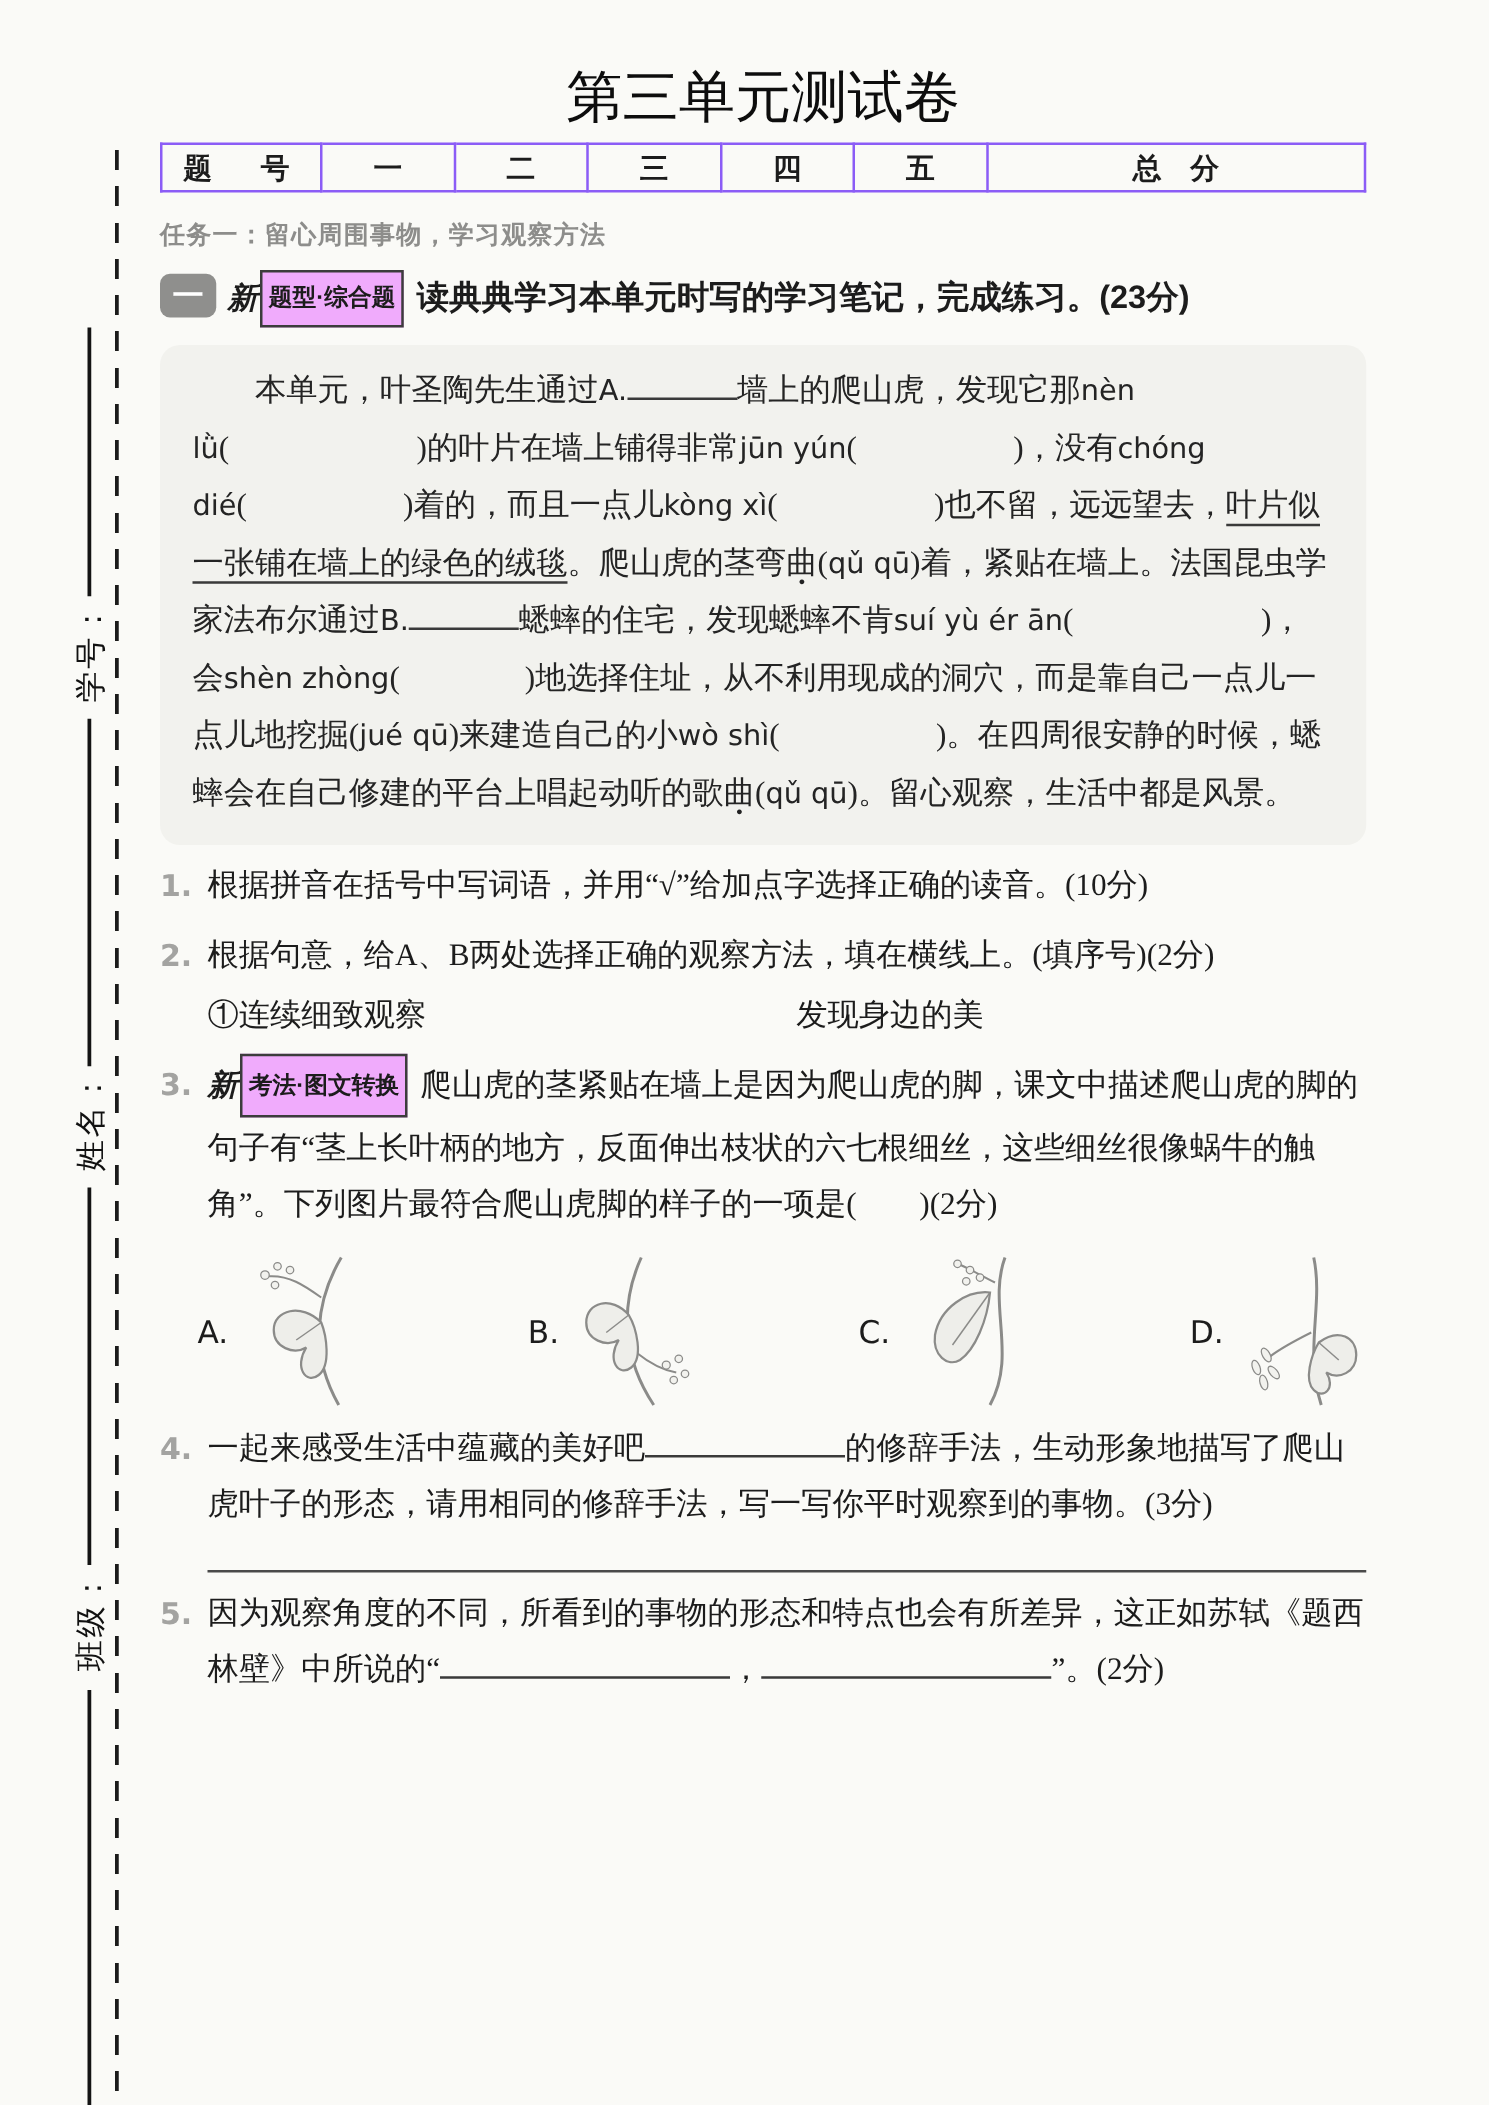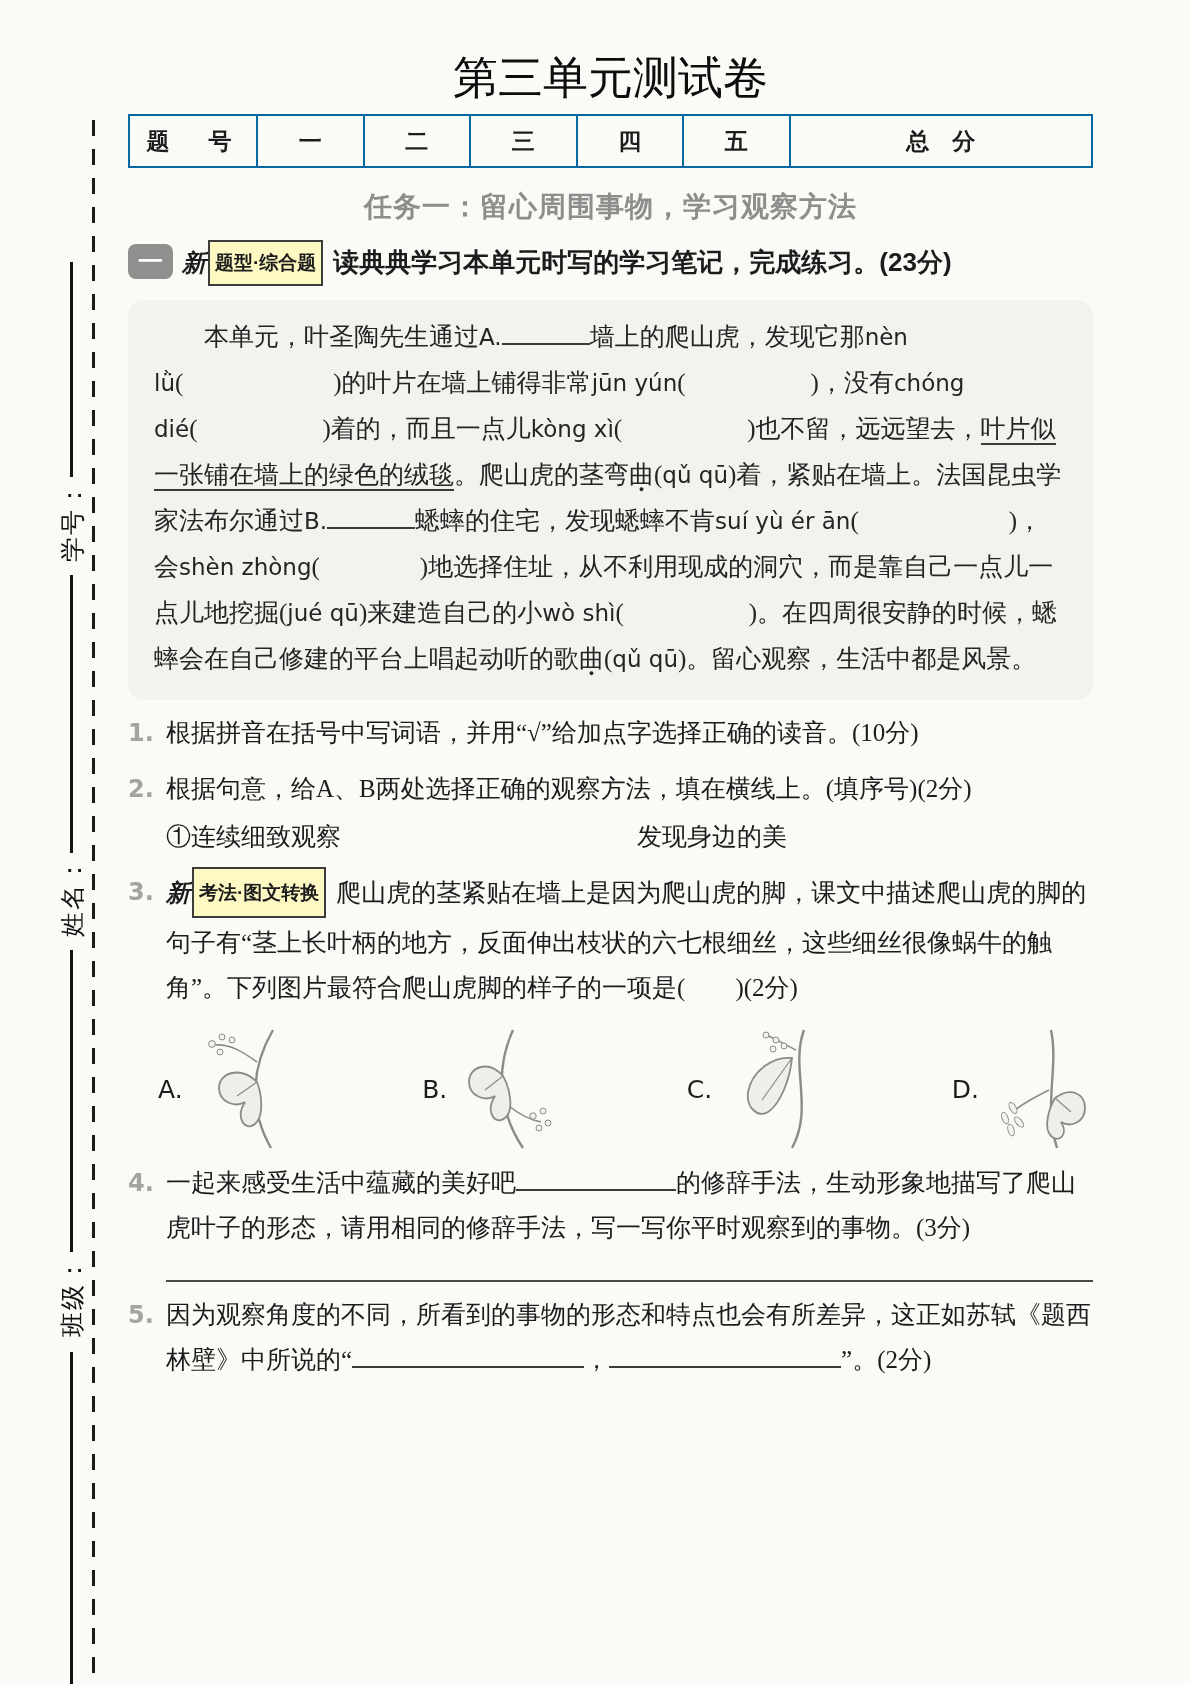--- a/index.html
+++ b/index.html
@@ -44,21 +44,21 @@
   .meta {
     text-align:right; font-family:"Liberation Sans", sans-serif;
     font-weight:700; font-size:22px; margin-top:10px; padding-right:6px;
   }
 
   table.score {
     width:100%; border-collapse:collapse; margin-top:6px;
     font-family:"Liberation Sans", sans-serif; font-weight:700; font-size:23px;
   }
   table.score td {
-    border:2px solid #0369a1; height:52px; text-align:center; vertical-align:middle;
+    border:2px solid #8b5cf6; height:38px; text-align:center; vertical-align:middle;
   }
   table.score td.first { width:128px; letter-spacing:8px; }
 
   .theme-box {
     margin-top:16px; border:2px solid #cfcfcb; border-radius:18px;
     padding:10px 18px 14px 16px; position:relative; background:transparent;
   }
   .theme-head { display:flex; align-items:center; gap:10px; }
   .hatch-circle {
     width:20px; height:20px; border-radius:50%; border:1.5px solid #9a9a9a; flex:none;
@@ -67,38 +67,38 @@
   .theme-badge {
     background:#ececE8; background:#ececea; color:#9d9d9b;
     font-family:"Liberation Sans", sans-serif; font-weight:700; font-size:24px;
     padding:3px 14px; border-radius:10px; flex:none;
   }
   .theme-title { font-family:"Liberation Sans", sans-serif; font-weight:700; font-size:27px; color:#141414; }
   .theme-rule { flex:1; border-top:2px solid #d8d8d4; margin-left:10px; }
   .theme-body { font-size:26px; line-height:44px; margin-top:10px; text-indent:2em; padding:0 6px; }
 
   .task-heading {
-    text-align:center; color:#8d8d8b; font-family:"Liberation Sans", sans-serif;
-    font-weight:700; font-size:28px; margin-top:20px; letter-spacing:1px;
+    color:#8d8d8b; font-family:"Liberation Sans", sans-serif;
+    font-weight:700; font-size:20px; margin-top:20px; letter-spacing:1px;
   }
 
   .sec-row { display:flex; align-items:flex-start; margin-top:16px; }
   .sec-badge {
     flex:none; width:45px; height:35px; background:#8f8f8d; border-radius:8px;
     color:#fff; font-family:"Liberation Sans", sans-serif; font-weight:700; font-size:25px;
     display:flex; align-items:center; justify-content:center; margin-right:9px; margin-top:2px;
   }
   .tag-new {
     font-style:italic; font-weight:700; font-size:24px;
     font-family:"Liberation Serif", serif; margin-right:2px;
   }
   .tag-box {
     display:inline-block; border:2px solid #3c3c3c; font-size:19px; font-weight:700;
     font-family:"Liberation Sans", sans-serif; padding:1px 5px; margin-right:10px;
-    position:relative; top:-2px; white-space:nowrap; background:#fef9c3;
+    position:relative; top:-2px; white-space:nowrap; background:#f0abfc;
   }
   .sec-text { font-family:"Liberation Sans", sans-serif; font-weight:700; font-size:26px; line-height:40px; }
 
   .passage {
     margin-top:12px; background:#f2f2ee; border-radius:16px;
     padding:14px 26px 18px 26px; font-size:25px; line-height:46px; color:#242424;
   }
 
   .pinyin, .latin { font-family:"DejaVu Sans", sans-serif; font-size:23px; }
   .u { border-bottom:2px solid #3a3a3a; padding-bottom:1px; }

